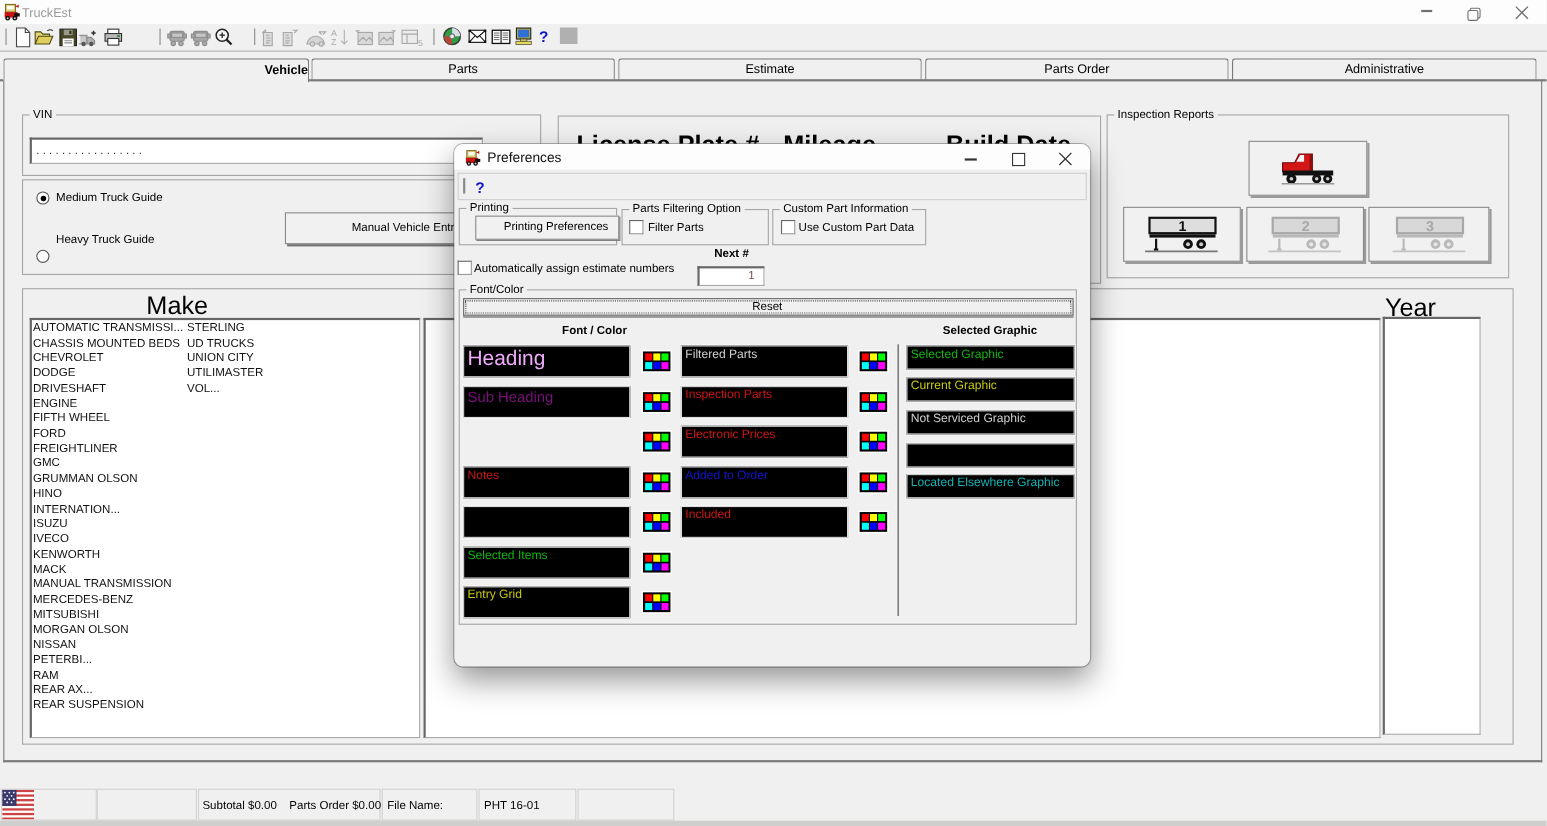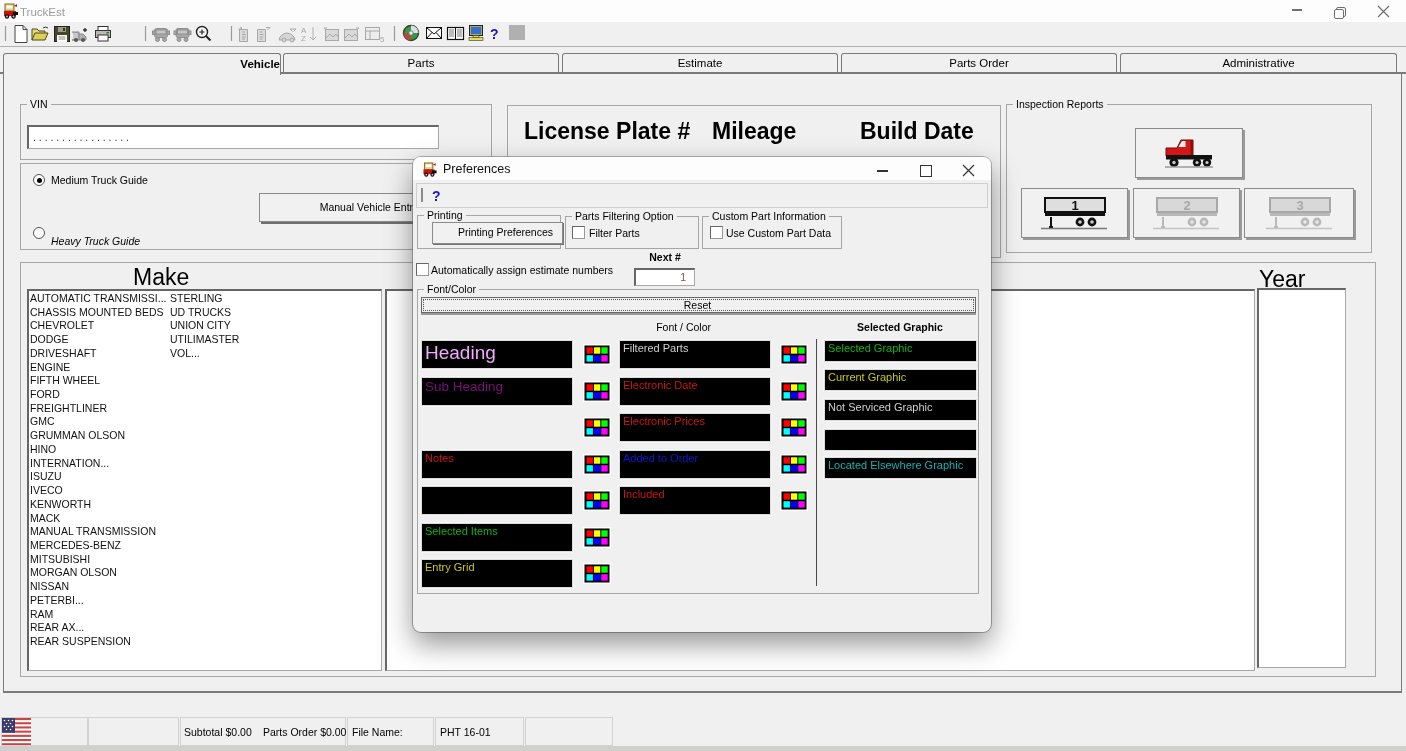--- a/index.html
+++ b/index.html
@@ -206,21 +206,21 @@
     <span class="lg">VIN</span>
   </div>
 <div class="sunken" style="left:27px;top:125px;width:409px;height:21px;"></div>
 <div class="lbl" style="left:33px;top:131px;letter-spacing:2.9px;color:#333;">.................</div>
 
 <div class="fs" style="left:20px;top:163px;width:470px;height:85px;"></div>
 <div class="abs" style="left:33px;top:174px;width:10px;height:10px;border:1px solid #555;border-radius:50%;background:#fff;"></div>
 <div class="abs" style="left:36.5px;top:177.5px;width:5px;height:5px;border-radius:50%;background:#000;"></div>
 <div class="lbl" style="left:51px;top:174px;text-align:right;">Medium Truck Guide</div>
 <div class="abs" style="left:33px;top:227px;width:10px;height:10px;border:1px solid #555;border-radius:50%;background:#fff;"></div>
-<div class="lbl" style="left:51px;top:235px;font-style:italic;">Heavy Truck Guide</div>
+<div class="lbl" style="left:51px;top:212px;">Heavy Truck Guide</div>
 
 <div class="btn" style="left:259px;top:193px;width:218px;height:27px;line-height:26px;box-shadow:2px 2px 0 #6f6f6f;">Manual Vehicle Entry</div>
 
 <div class="abs" style="left:507px;top:105px;width:492px;height:151px;border:1px solid #a6a6a6;background:#f0f0f0;"></div>
 <div class="lbl" style="left:524px;top:118px;font-size:23px;font-weight:bold;">License Plate #</div>
 <div class="lbl" style="left:712px;top:118px;font-size:23px;font-weight:bold;">Mileage</div>
 <div class="lbl" style="left:860px;top:118px;font-size:23px;font-weight:bold;">Build Date</div>
 
 <div class="fs" style="left:1006px;top:104px;width:364px;height:147px;">
     <span class="lg">Inspection Reports</span>
@@ -345,21 +345,21 @@
     <circle cx="2.5" cy="8.5" r=".8"></circle>
       <circle cx="6.5" cy="8.5" r=".8"></circle>
       <circle cx="10.5" cy="8.5" r=".8"></circle>
     <circle cx="4.5" cy="11.5" r=".8"></circle>
       <circle cx="8.5" cy="11.5" r=".8"></circle>
   </g>
 </svg>
 <div class="abs" style="left:0;top:746px;width:1406px;height:5px;background:#cfcfce;"></div>
 
 <div class="abs" id="dialog" style="left:413px;top:131px;width:578px;height:475px;background:#f0f0f0;
-     border-radius:8px;box-shadow:0 12px 28px rgba(0,0,0,.42),0 0 0 1px rgba(120,120,120,.55);margin-top:26px;">
+     border-radius:8px;box-shadow:0 12px 28px rgba(0,0,0,.42),0 0 0 1px rgba(120,120,120,.55);">
 
   <div class="abs" style="left:0;top:0;width:578px;height:23px;background:#fdfdfd;border-radius:8px 8px 0 0;"></div>
   <svg class="abs" style="left:10px;top:5px;" width="15" height="15" viewBox="0 0 15 16">
     <rect x="1" y="1" width="9" height="7" fill="#e0d27a" stroke="#7a6a20" stroke-width="1"></rect>
     <rect x="2.5" y="2.5" width="6" height="3" fill="#fff"></rect>
     <path d="M10 3 l3 -2 v3 z" fill="#c11"></path>
     <rect x="0" y="8" width="12" height="5" fill="#c11"></rect>
     <rect x="9" y="9" width="5" height="3" fill="#111"></rect>
     <circle cx="3" cy="13.5" r="2.2" fill="#111"></circle>
       <circle cx="3" cy="13.5" r=".9" fill="#ccc"></circle>
@@ -398,21 +398,21 @@
   <div class="sunken" style="left:221px;top:111px;width:58px;height:15px;"></div>
   <div class="lbl" style="left:221px;top:114px;width:52px;text-align:right;color:#7a5050;">1</div>
 
   <div class="fs" style="left:4px;top:132px;width:560px;height:303px;">
       <span class="lg">Font/Color</span>
     </div>
   <div class="abs" style="left:8px;top:140px;width:553px;height:14px;background:#f0f0f0;border:1px solid #666;
        box-shadow:0 2px 0 #9a9a9a;"></div>
   <div class="abs" style="left:10px;top:142px;width:549px;height:10px;border:1px dotted #555;"></div>
   <div class="lbl" style="left:8px;top:142px;width:553px;text-align:center;">Reset</div>
-  <div class="lbl" style="left:98px;top:164px;width:200px;text-align:right;font-weight:normal;">Font / Color</div>
+  <div class="lbl" style="left:98px;top:164px;width:200px;text-align:left;font-weight:bold;">Font / Color</div>
   <div class="lbl" style="left:387px;top:164px;width:200px;text-align:center;font-weight:bold;">Selected Graphic</div>
   <div class="abs" style="left:403px;top:182px;width:1px;height:247px;background:#4a4a4a;"></div>
 
   <div class="sw" style="left:8px;top:183px;width:150px;height:27px;">
       <span style="font-size:19px;color:#f0abfc;top:1px;">Heading</span>
     </div>
   <div class="sw" style="left:8px;top:220px;width:150px;height:27px;">
       <span style="font-size:13.5px;color:#7a107a;">Sub Heading</span>
     </div>
   <div class="sw" style="left:8px;top:293px;width:150px;height:27px;">
@@ -423,21 +423,21 @@
       <span style="color:#11b411;">Selected Items</span>
     </div>
   <div class="sw" style="left:8px;top:402px;width:150px;height:27px;">
       <span style="color:#c8c814;">Entry Grid</span>
     </div>
 
   <div class="sw" style="left:206px;top:183px;width:150px;height:27px;">
       <span style="color:#cfcfcf;">Filtered Parts</span>
     </div>
   <div class="sw" style="left:206px;top:220px;width:150px;height:27px;">
-      <span style="color:#cc1414;">Electronic Date</span>
+      <span style="color:#cc1414;">Inspection Parts</span>
     </div>
   <div class="sw" style="left:206px;top:256px;width:150px;height:27px;">
       <span style="color:#cc1414;">Electronic Prices</span>
     </div>
   <div class="sw" style="left:206px;top:293px;width:150px;height:27px;">
       <span style="color:#1414cc;">Added to Order</span>
     </div>
   <div class="sw" style="left:206px;top:329px;width:150px;height:27px;">
       <span style="color:#cc1414;">Included</span>
     </div>

